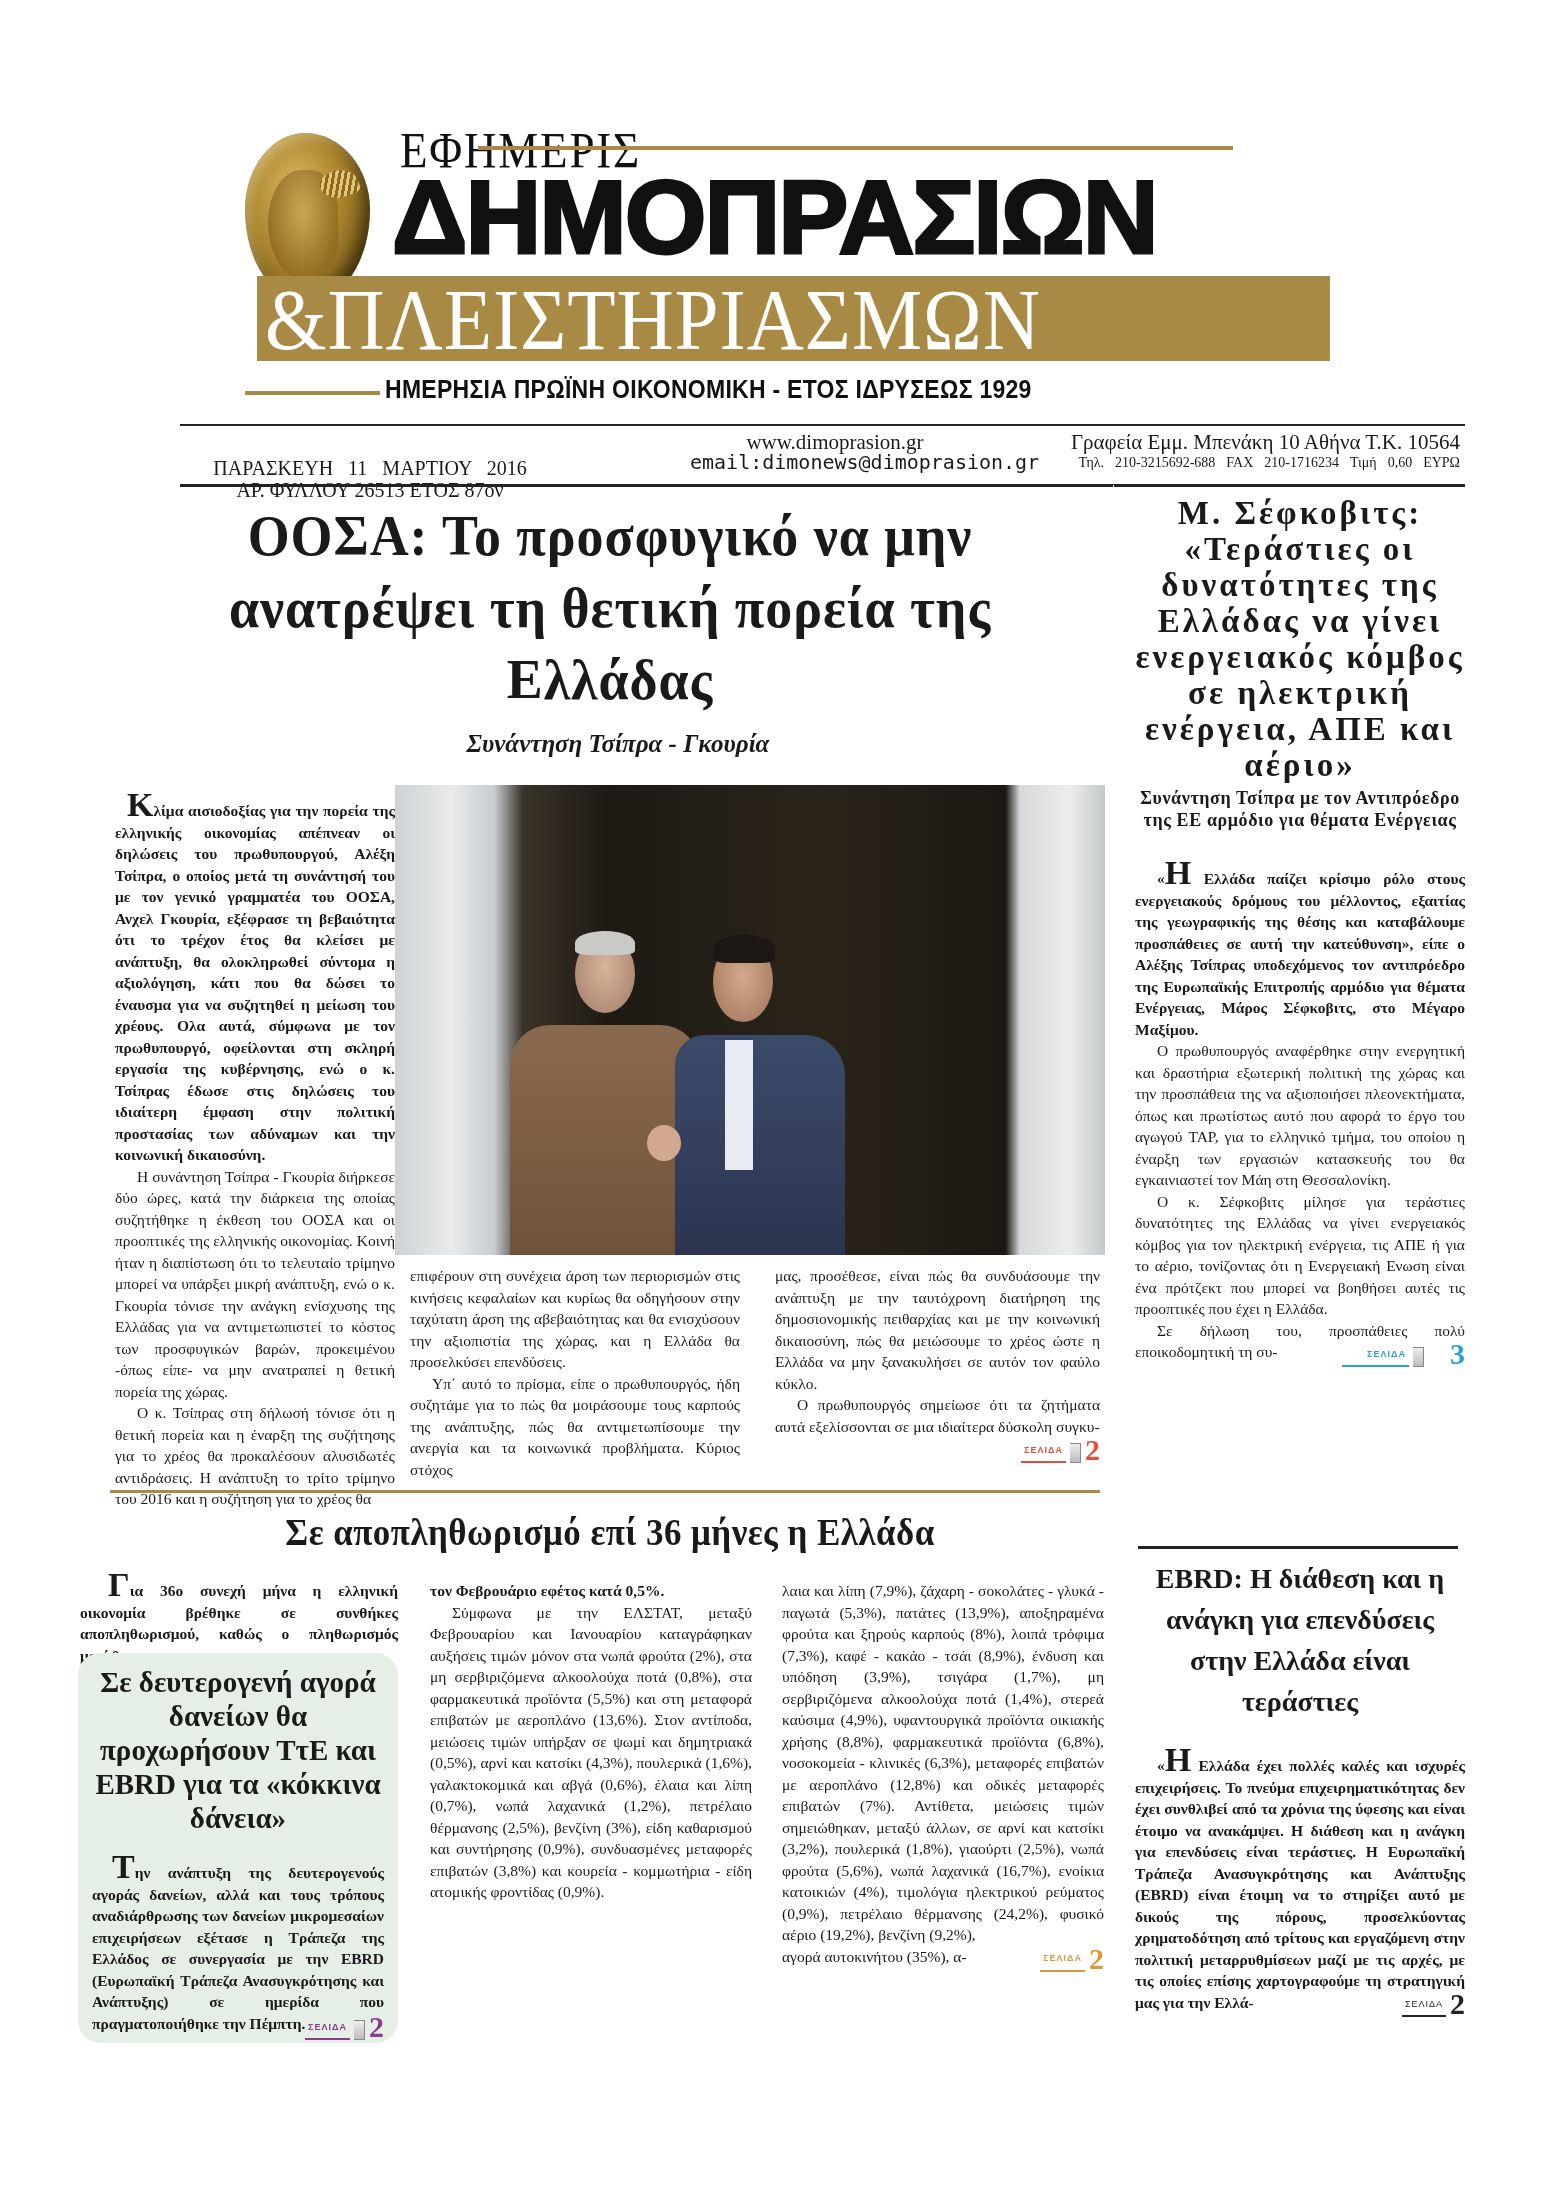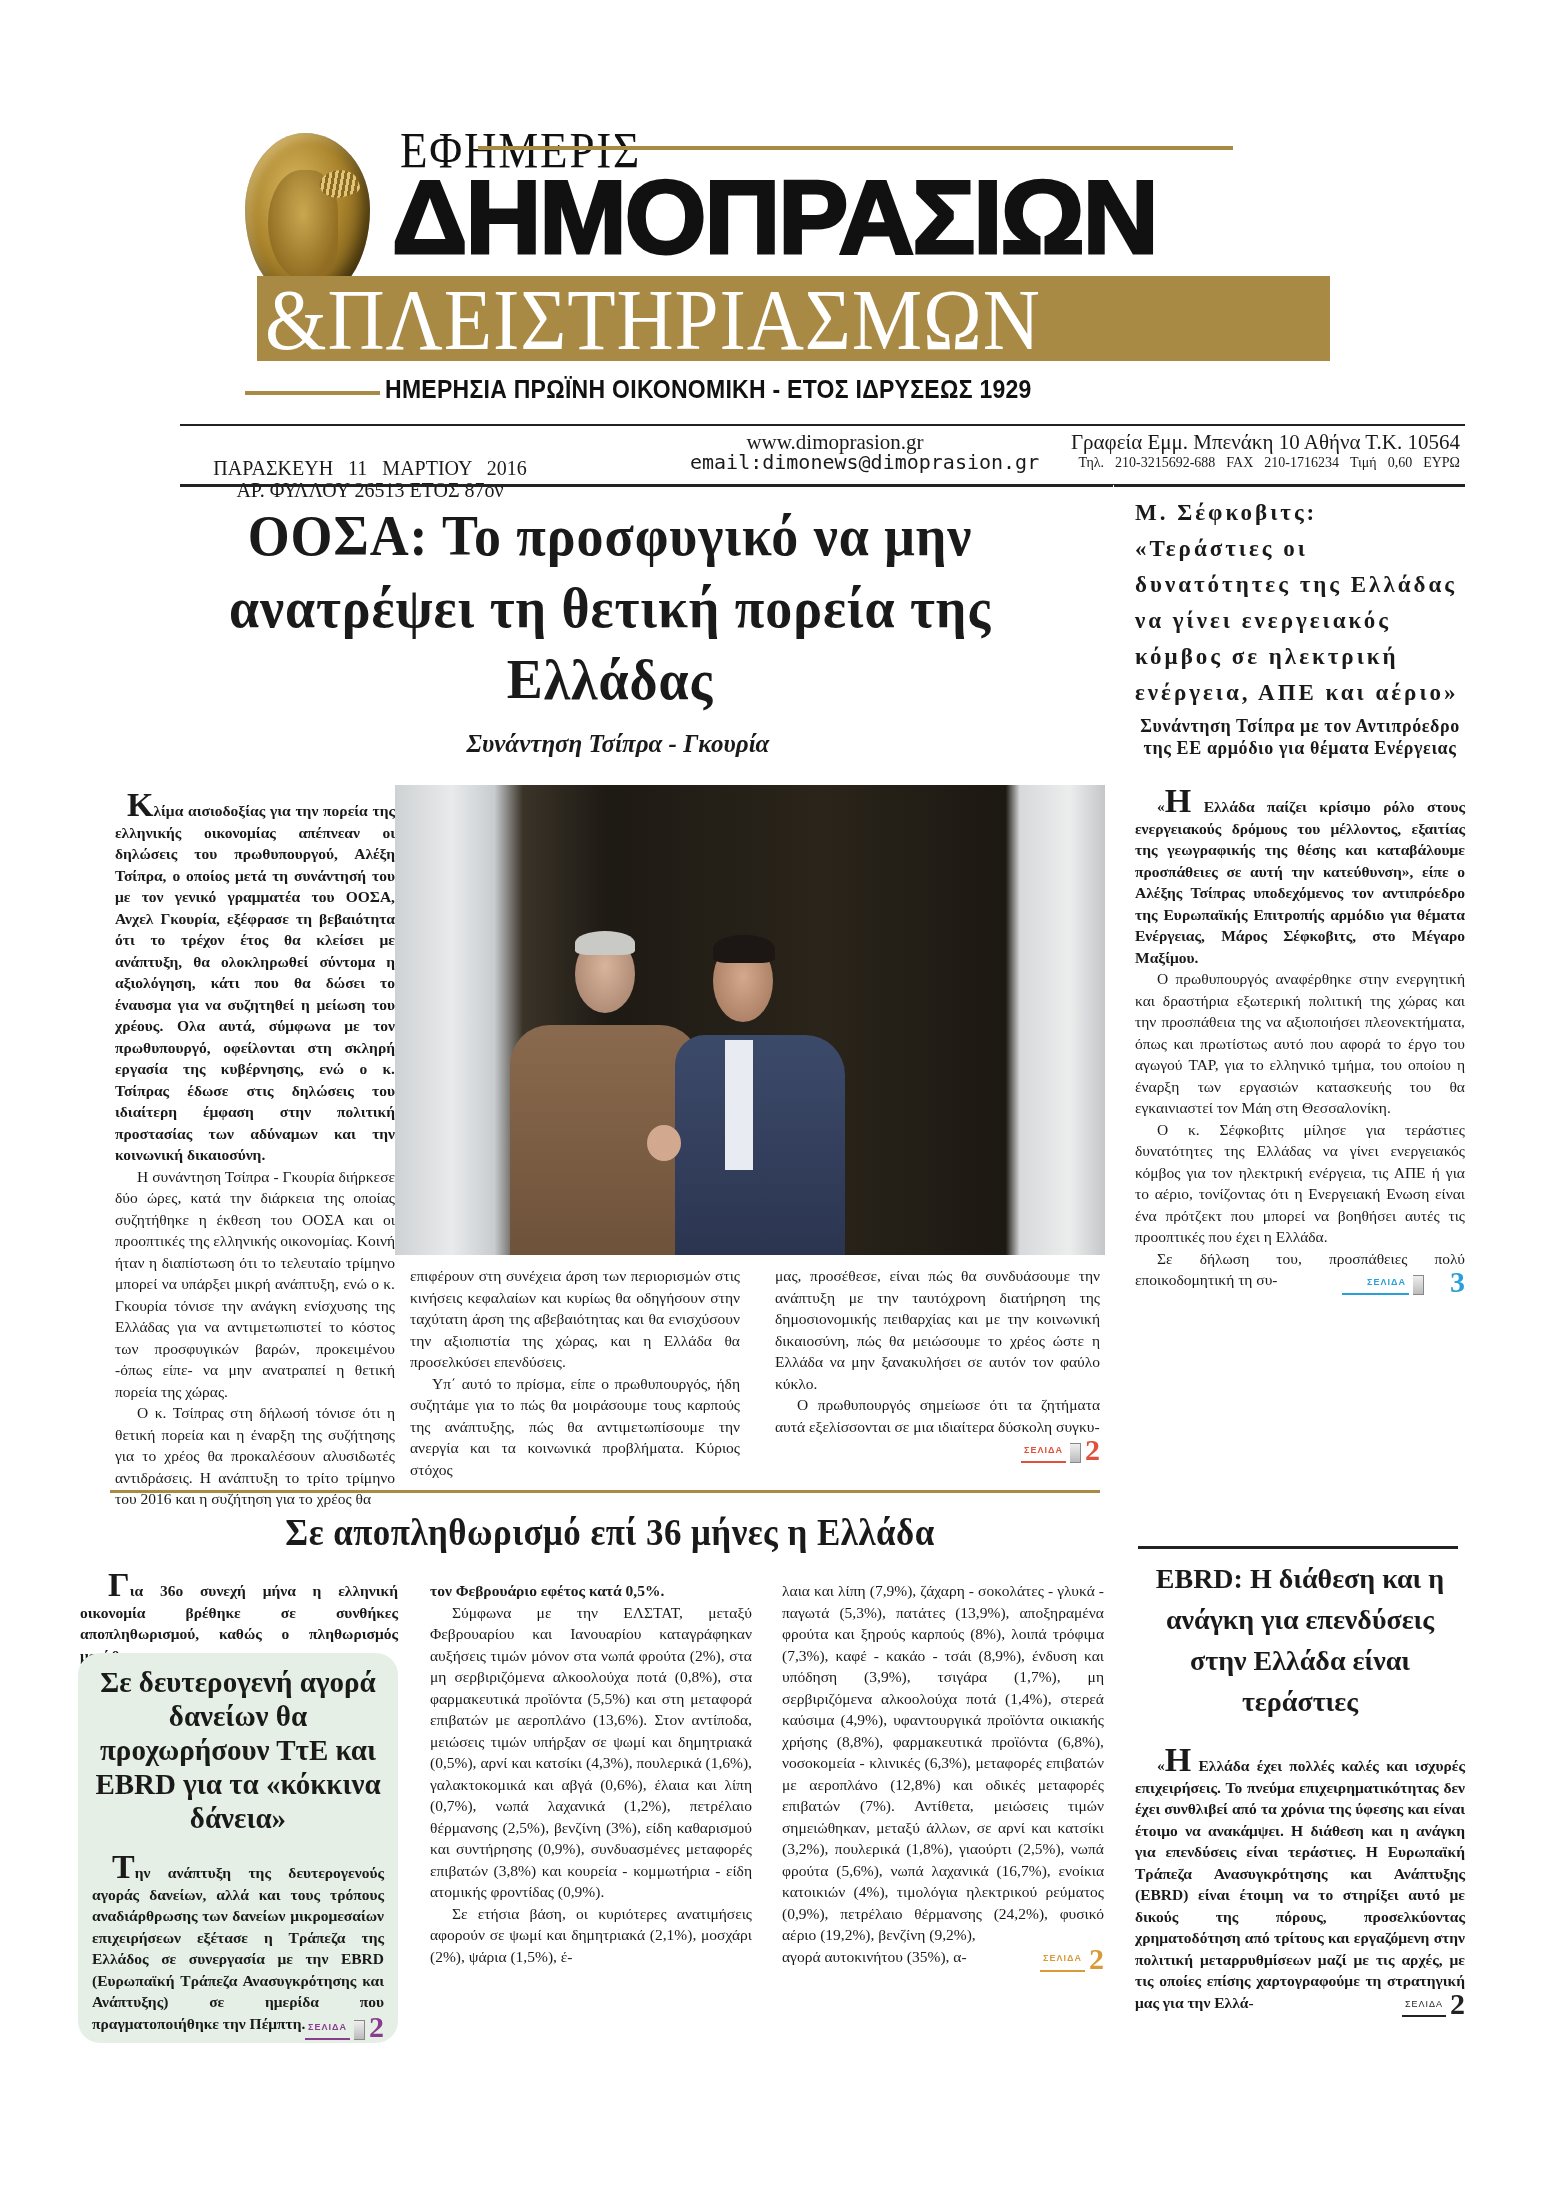--- a/index.html
+++ b/index.html
@@ -57,21 +57,21 @@
   .see-page .tag { font-family: "Liberation Sans", sans-serif; font-size: 9px; padding: 0 3px; border-bottom: 2px solid currentColor; letter-spacing: 1px; font-weight: 700; }
   .see-page .fig { width: 10px; height: 18px; border: 1px solid #888; border-left: none; background: linear-gradient(180deg, #eee, #bbb); }
   .see-page .num { font-size: 30px; font-weight: 700; line-height: 26px; }
 
   .gold-hr { background: #a88a45; height: 3px; }
   .sec-title { left: 110px; top: 1510px; width: 1000px; text-align: center; font-weight: 700; font-size: 38px; transform: scaleX(0.92); letter-spacing: 0.5px; }
 
   .green-box { left: 78px; top: 1653px; width: 320px; height: 390px; background: #e5efe6; border-radius: 22px; }
   .green-title { font-weight: 700; font-size: 29px; line-height: 34px; text-align: center; padding: 12px 12px 0; }
 
-  .side-title { font-weight: 700; font-size: 23px; line-height: 36px; letter-spacing: 3px; }
+  .side-title { font-weight: 700; font-size: 33px; line-height: 36px; text-align: center; letter-spacing: 3px; }
   .side-sub { font-weight: 700; font-size: 18px; line-height: 22px; text-align: center; letter-spacing: 0.6px; }
   .ebrd-title { font-weight: 700; font-size: 28px; line-height: 41px; text-align: center; }
 </style>
 </head>
 <body>
 
 <div class="abs coin"></div>
 <div class="abs coin-face"></div>
 <div class="abs coin-wing"></div>
 <div class="abs title-small">ΕΦΗΜΕΡΙΣ</div>
@@ -167,21 +167,20 @@
       <span class="tag">ΣΕΛΙΔΑ</span>
       <span class="fig"></span>
       <span class="num">2</span>
     </div>
   </div>
 </div>
 
 <div class="abs col" style="left:430px; top:1580px; width:322px;">
   <p class="noindent bold">τον Φεβρουάριο εφέτος κατά 0,5%.</p>
   <p>Σύμφωνα με την ΕΛΣΤΑΤ, μεταξύ Φεβρουαρίου και Ιανουαρίου καταγράφηκαν αυξήσεις τιμών μόνον στα νωπά φρούτα (2%), στα μη σερβιριζόμενα αλκοολούχα ποτά (0,8%), στα φαρμακευτικά προϊόντα (5,5%) και στη μεταφορά επιβατών με αεροπλάνο (13,6%). Στον αντίποδα, μειώσεις τιμών υπήρξαν σε ψωμί και δημητριακά (0,5%), αρνί και κατσίκι (4,3%), πουλερικά (1,6%), γαλακτοκομικά και αβγά (0,6%), έλαια και λίπη (0,7%), νωπά λαχανικά (1,2%), πετρέλαιο θέρμανσης (2,5%), βενζίνη (3%), είδη καθαρισμού και συντήρησης (0,9%), συνδυασμένες μεταφορές επιβατών (3,8%) και κουρεία - κομμωτήρια - είδη ατομικής φροντίδας (0,9%).</p>
-  <p>Σε ετήσια βάση, οι κυριότερες ανατιμήσεις αφορούν σε ψωμί και δημητριακά (2,1%), μοσχάρι (2%), ψάρια (1,5%), έ-</p>
 </div>
 
 <div class="abs col" style="left:782px; top:1580px; width:322px;">
   <p class="noindent">λαια και λίπη (7,9%), ζάχαρη - σοκολάτες - γλυκά - παγωτά (5,3%), πατάτες (13,9%), αποξηραμένα φρούτα και ξηρούς καρπούς (8%), λοιπά τρόφιμα (7,3%), καφέ - κακάο - τσάι (8,9%), ένδυση και υπόδηση (3,9%), τσιγάρα (1,7%), μη σερβιριζόμενα αλκοολούχα ποτά (1,4%), στερεά καύσιμα (4,9%), υφαντουργικά προϊόντα οικιακής χρήσης (8,8%), φαρμακευτικά προϊόντα (6,8%), νοσοκομεία - κλινικές (6,3%), μεταφορές επιβατών με αεροπλάνο (12,8%) και οδικές μεταφορές επιβατών (7%). Αντίθετα, μειώσεις τιμών σημειώθηκαν, μεταξύ άλλων, σε αρνί και κατσίκι (3,2%), πουλερικά (1,8%), γιαούρτι (2,5%), νωπά φρούτα (5,6%), νωπά λαχανικά (16,7%), ενοίκια κατοικιών (4%), τιμολόγια ηλεκτρικού ρεύματος (0,9%), πετρέλαιο θέρμανσης (24,2%), φυσικό αέριο (19,2%), βενζίνη (9,2%),</p>
   <p class="noindent"><span>αγορά αυτοκινήτου (35%), α-</span>
     <span class="see-page" style="color:#d99a3a;">
       <span class="tag">ΣΕΛΙΔΑ</span>
       <span class="num">2</span>
     </span>
   </p>

